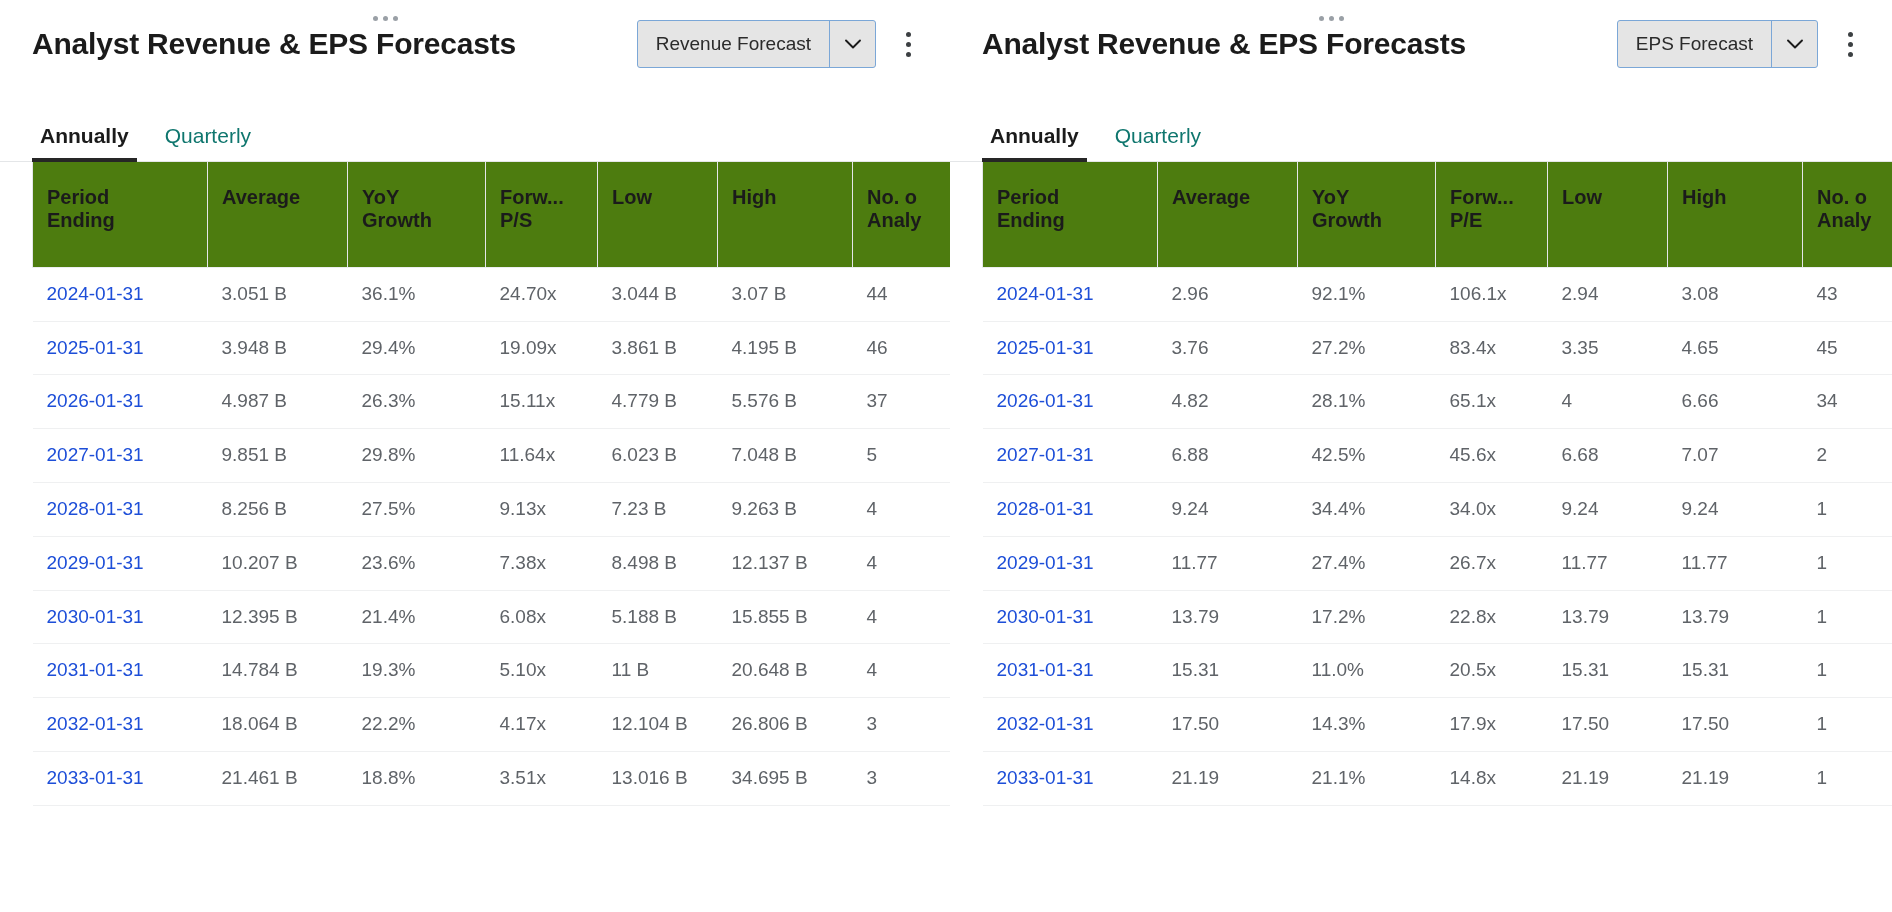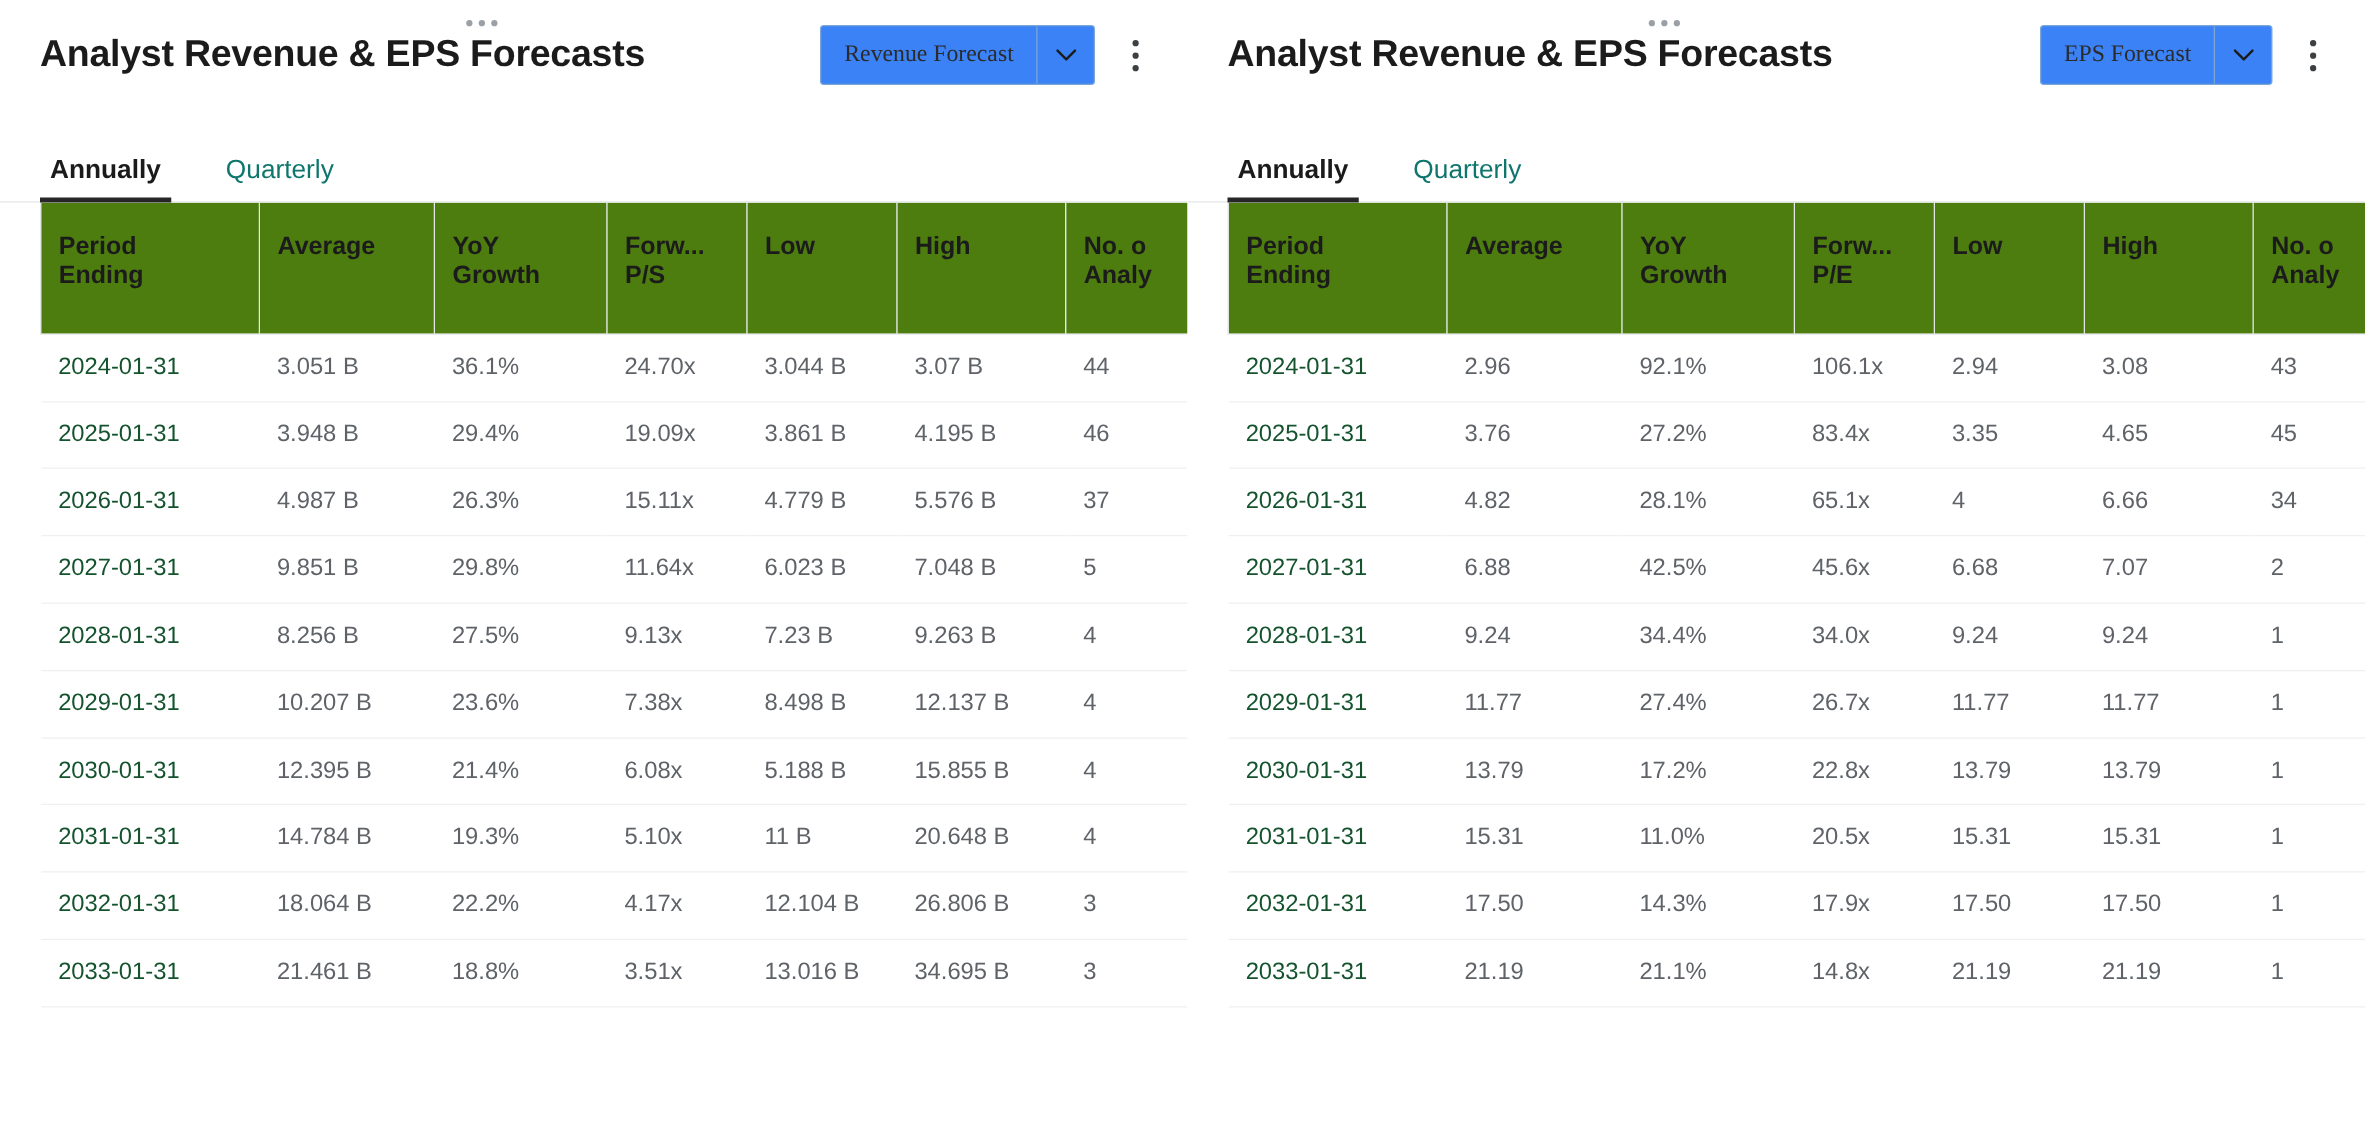--- a/index.html
+++ b/index.html
@@ -72,24 +72,23 @@
     background: #9aa0a6;
   }
 
   
   .select-wrap {
     display: flex;
     align-items: stretch;
     height: 48px;
     border: 1px solid #7ba7d7;
     border-radius: 3px;
-    background: #3b82f6;
+    background: #e5e5e5;
     overflow: hidden;
     flex: 0 0 auto;
-    font-family: Liberation Serif, serif;
   }
   .select-value {
     display: flex;
     align-items: center;
     padding: 0 18px;
     font-size: 19px;
     color: #2b2b2b;
     white-space: nowrap;
     min-width: 0;
   }
@@ -119,21 +118,21 @@
     height: 5px;
     border-radius: 50%;
     background: #3c4043;
   }
 
   
   .tabs {
     position: relative;
     display: flex;
     align-items: flex-end;
-    gap: 36px;
+    gap: 20px;
     padding: 0 0 0 32px;
     height: 74px;
     flex: 0 0 auto;
   }
   .tabs::after {
     content: "";
     position: absolute;
     left: 0;
     right: 0;
     bottom: 0;
@@ -200,21 +199,21 @@
   table.forecast tbody td {
     font-size: 19px;
     color: #5f6368;
     padding: 15px 14px;
     border-top: 1px solid #eff0f1;
     white-space: nowrap;
     line-height: 1.2;
     background: #ffffff;
   }
   table.forecast tbody tr:last-child td { border-bottom: 1px solid #eff0f1; }
-  table.forecast tbody td:first-child { color: #14532d; }
+  table.forecast tbody td:first-child { color: #1d4ed8; }
 </style>
 </head>
 <body>
 
 <div class="workspace">
 
   <section class="widget left">
 
     <div class="widget-header">
       <div class="drag-handle">

